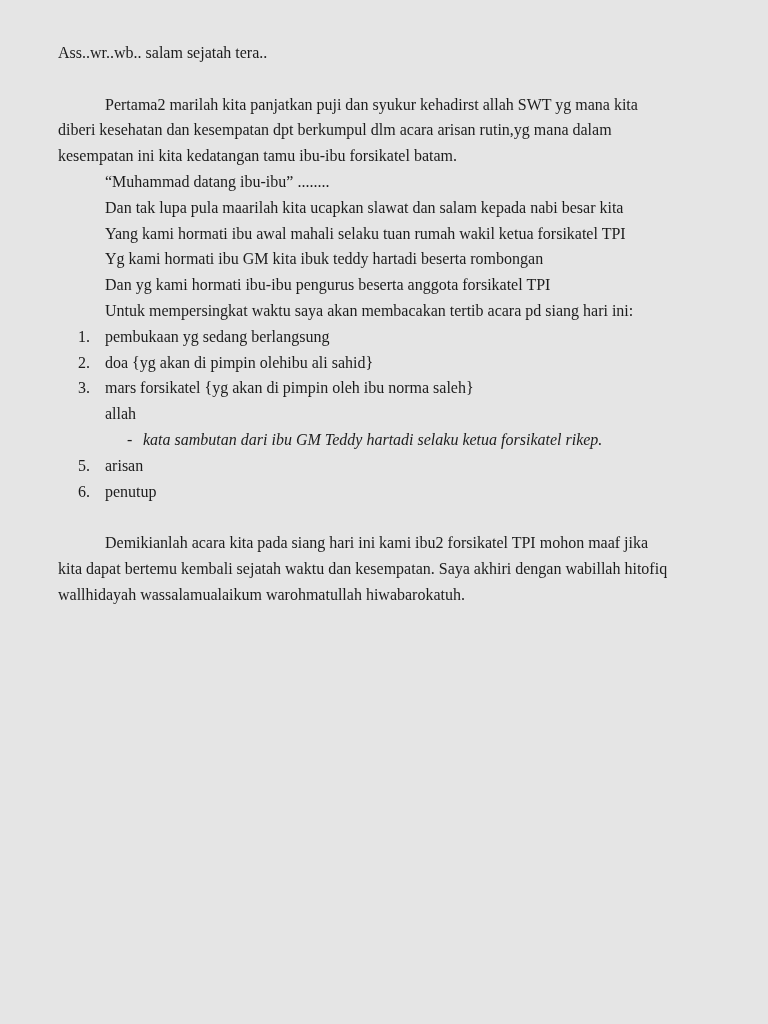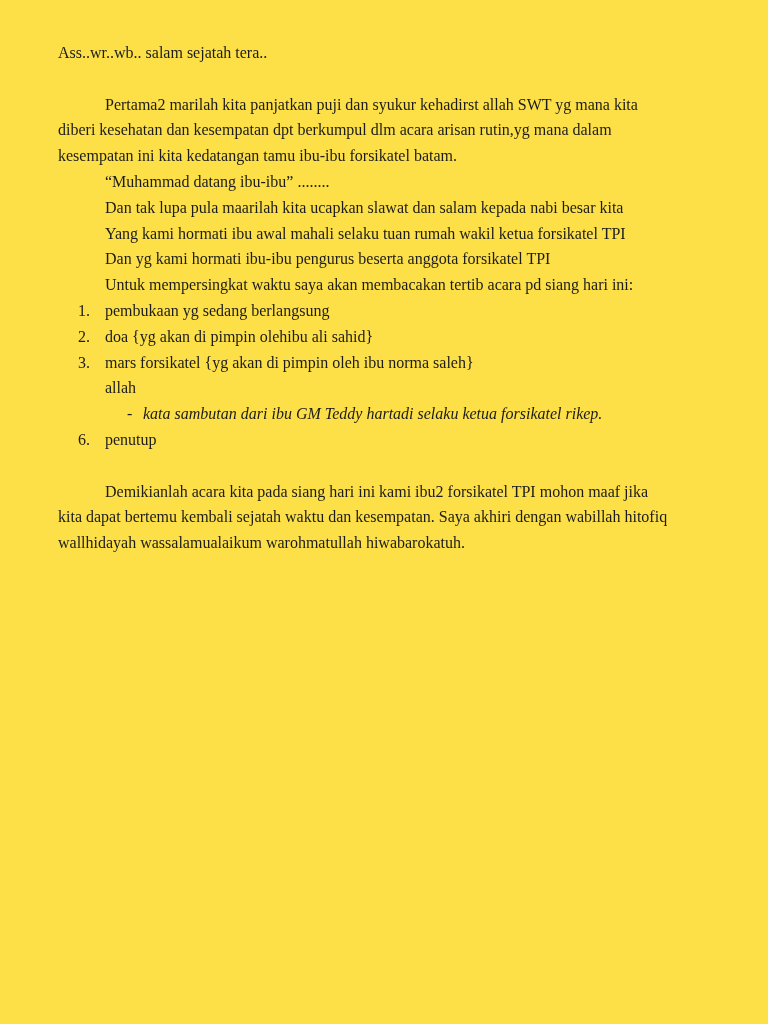--- a/index.html
+++ b/index.html
@@ -4,21 +4,21 @@
 <style>
   html, body {
     margin: 0;
     padding: 0;
     background: #ffffff;
   }
   .page {
     position: relative;
     width: 768px;
     height: 1024px;
-    background: #fde047;
+    background: #e5e5e5;
     overflow: hidden;
     font-family: "Liberation Serif", "DejaVu Serif", serif;
     font-size: 16px;
     line-height: 25.8px;
     color: #1c1c1c;
   }
   .content {
     position: absolute;
     top: 40px;
     left: 58px;
@@ -68,37 +68,41 @@
 
     <div class="line indent">Pertama2 marilah kita panjatkan puji dan syukur kehadirst allah SWT yg mana kita</div>
     <div class="line">diberi kesehatan dan kesempatan dpt berkumpul dlm acara arisan rutin,yg mana dalam</div>
     <div class="line">kesempatan ini kita kedatangan tamu ibu-ibu forsikatel batam.</div>
 
     <div class="line indent">“Muhammad datang ibu-ibu” ........</div>
 
     <div class="line indent">Dan tak lupa pula maarilah kita ucapkan slawat dan salam kepada nabi besar kita</div>
 
     <div class="line indent">Yang kami hormati ibu awal mahali selaku tuan rumah wakil ketua forsikatel TPI</div>
+    <div class="line indent">Yg kami hormati ibu GM kita ibuk teddy hartadi beserta rombongan</div>
     <div class="line indent">Dan yg kami hormati ibu-ibu pengurus beserta anggota forsikatel TPI</div>
     <div class="line indent">Untuk mempersingkat waktu saya akan membacakan tertib acara pd siang hari ini:</div>
 
     <div class="li-row">
       <span class="li-num">1.</span><span>pembukaan yg sedang berlangsung</span>
     </div>
     <div class="li-row">
       <span class="li-num">2.</span><span>doa {yg akan di pimpin olehibu ali sahid}</span>
     </div>
     <div class="li-row">
       <span class="li-num">3.</span><span>mars forsikatel {yg akan di pimpin oleh ibu norma saleh}</span>
     </div>
     <div class="line cont">allah</div>
     <div class="li-sub">
       <span class="li-sub-dash">-</span><span>kata sambutan dari ibu GM Teddy hartadi selaku ketua forsikatel rikep.</span>
     </div>
     <div class="li-row">
+      <span class="li-num">5.</span><span>arisan</span>
+    </div>
+    <div class="li-row">
       <span class="li-num">6.</span><span>penutup</span>
     </div>
 
     <div class="blank"></div>
 
     <div class="line indent">Demikianlah acara kita pada siang hari ini kami ibu2 forsikatel TPI mohon maaf jika</div>
     <div class="line">kita dapat bertemu kembali sejatah waktu dan kesempatan. Saya akhiri dengan wabillah hitofiq</div>
     <div class="line">wallhidayah wassalamualaikum warohmatullah hiwabarokatuh.</div>
 
   </div>

